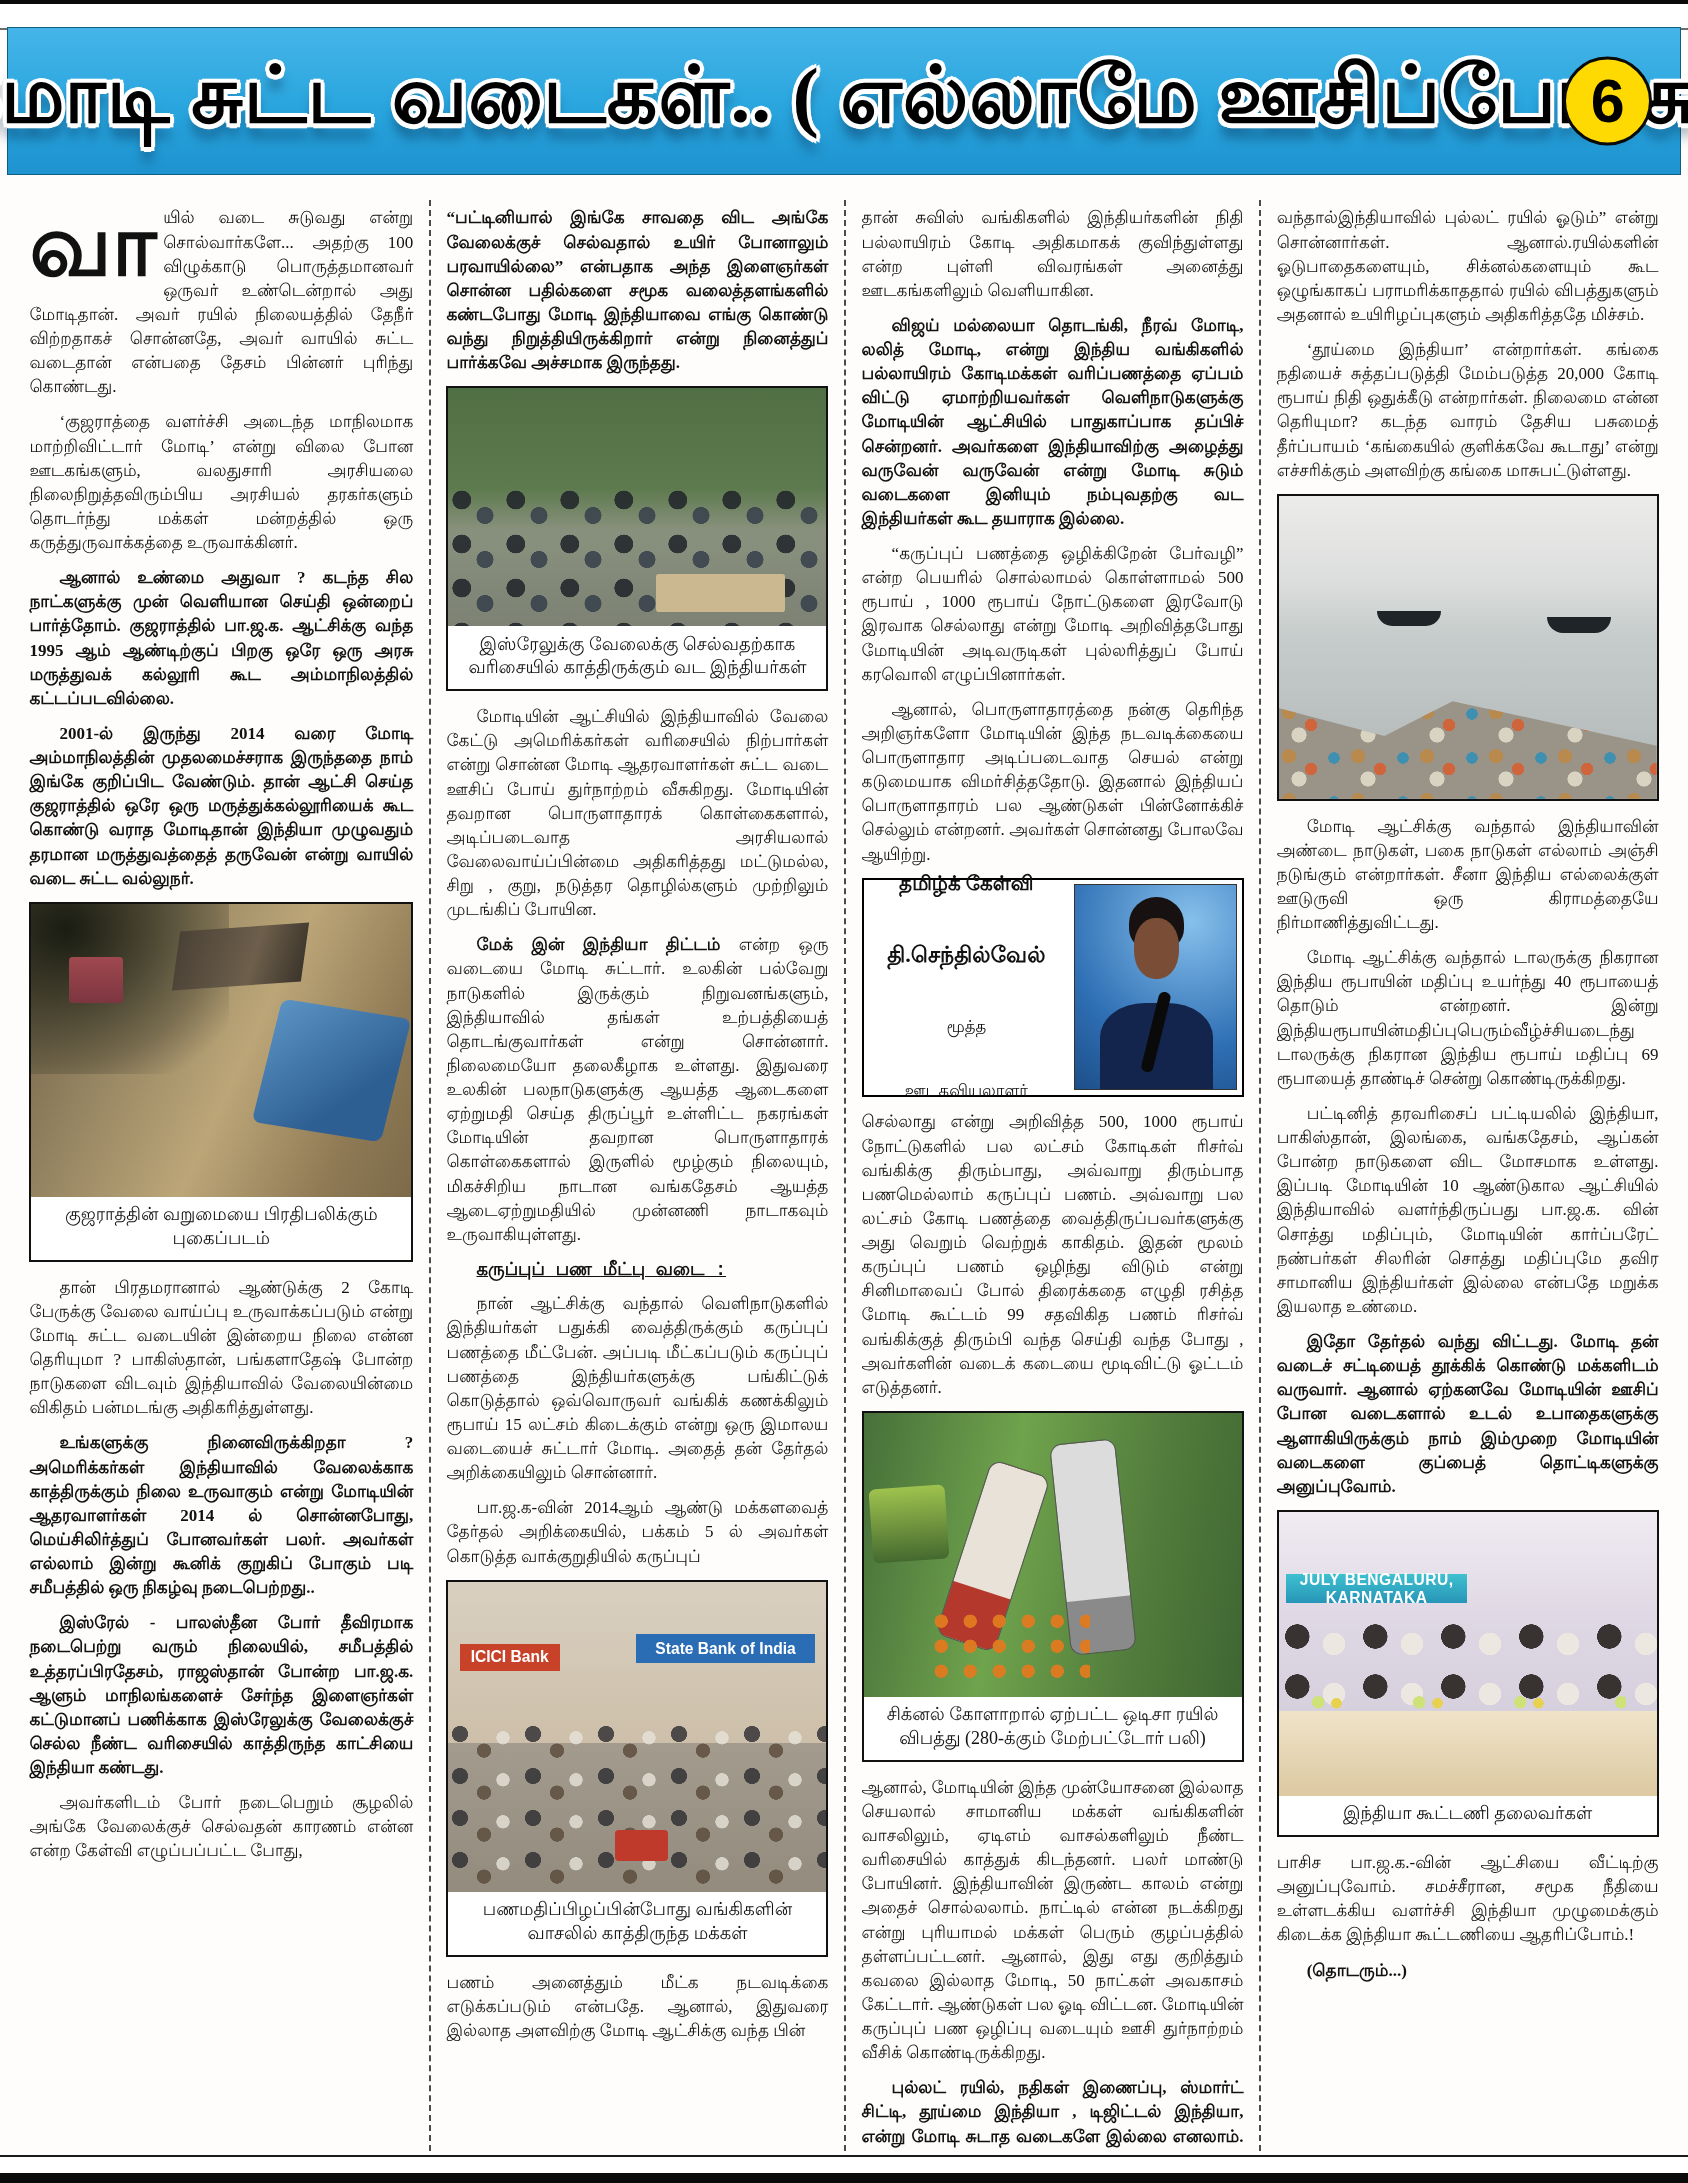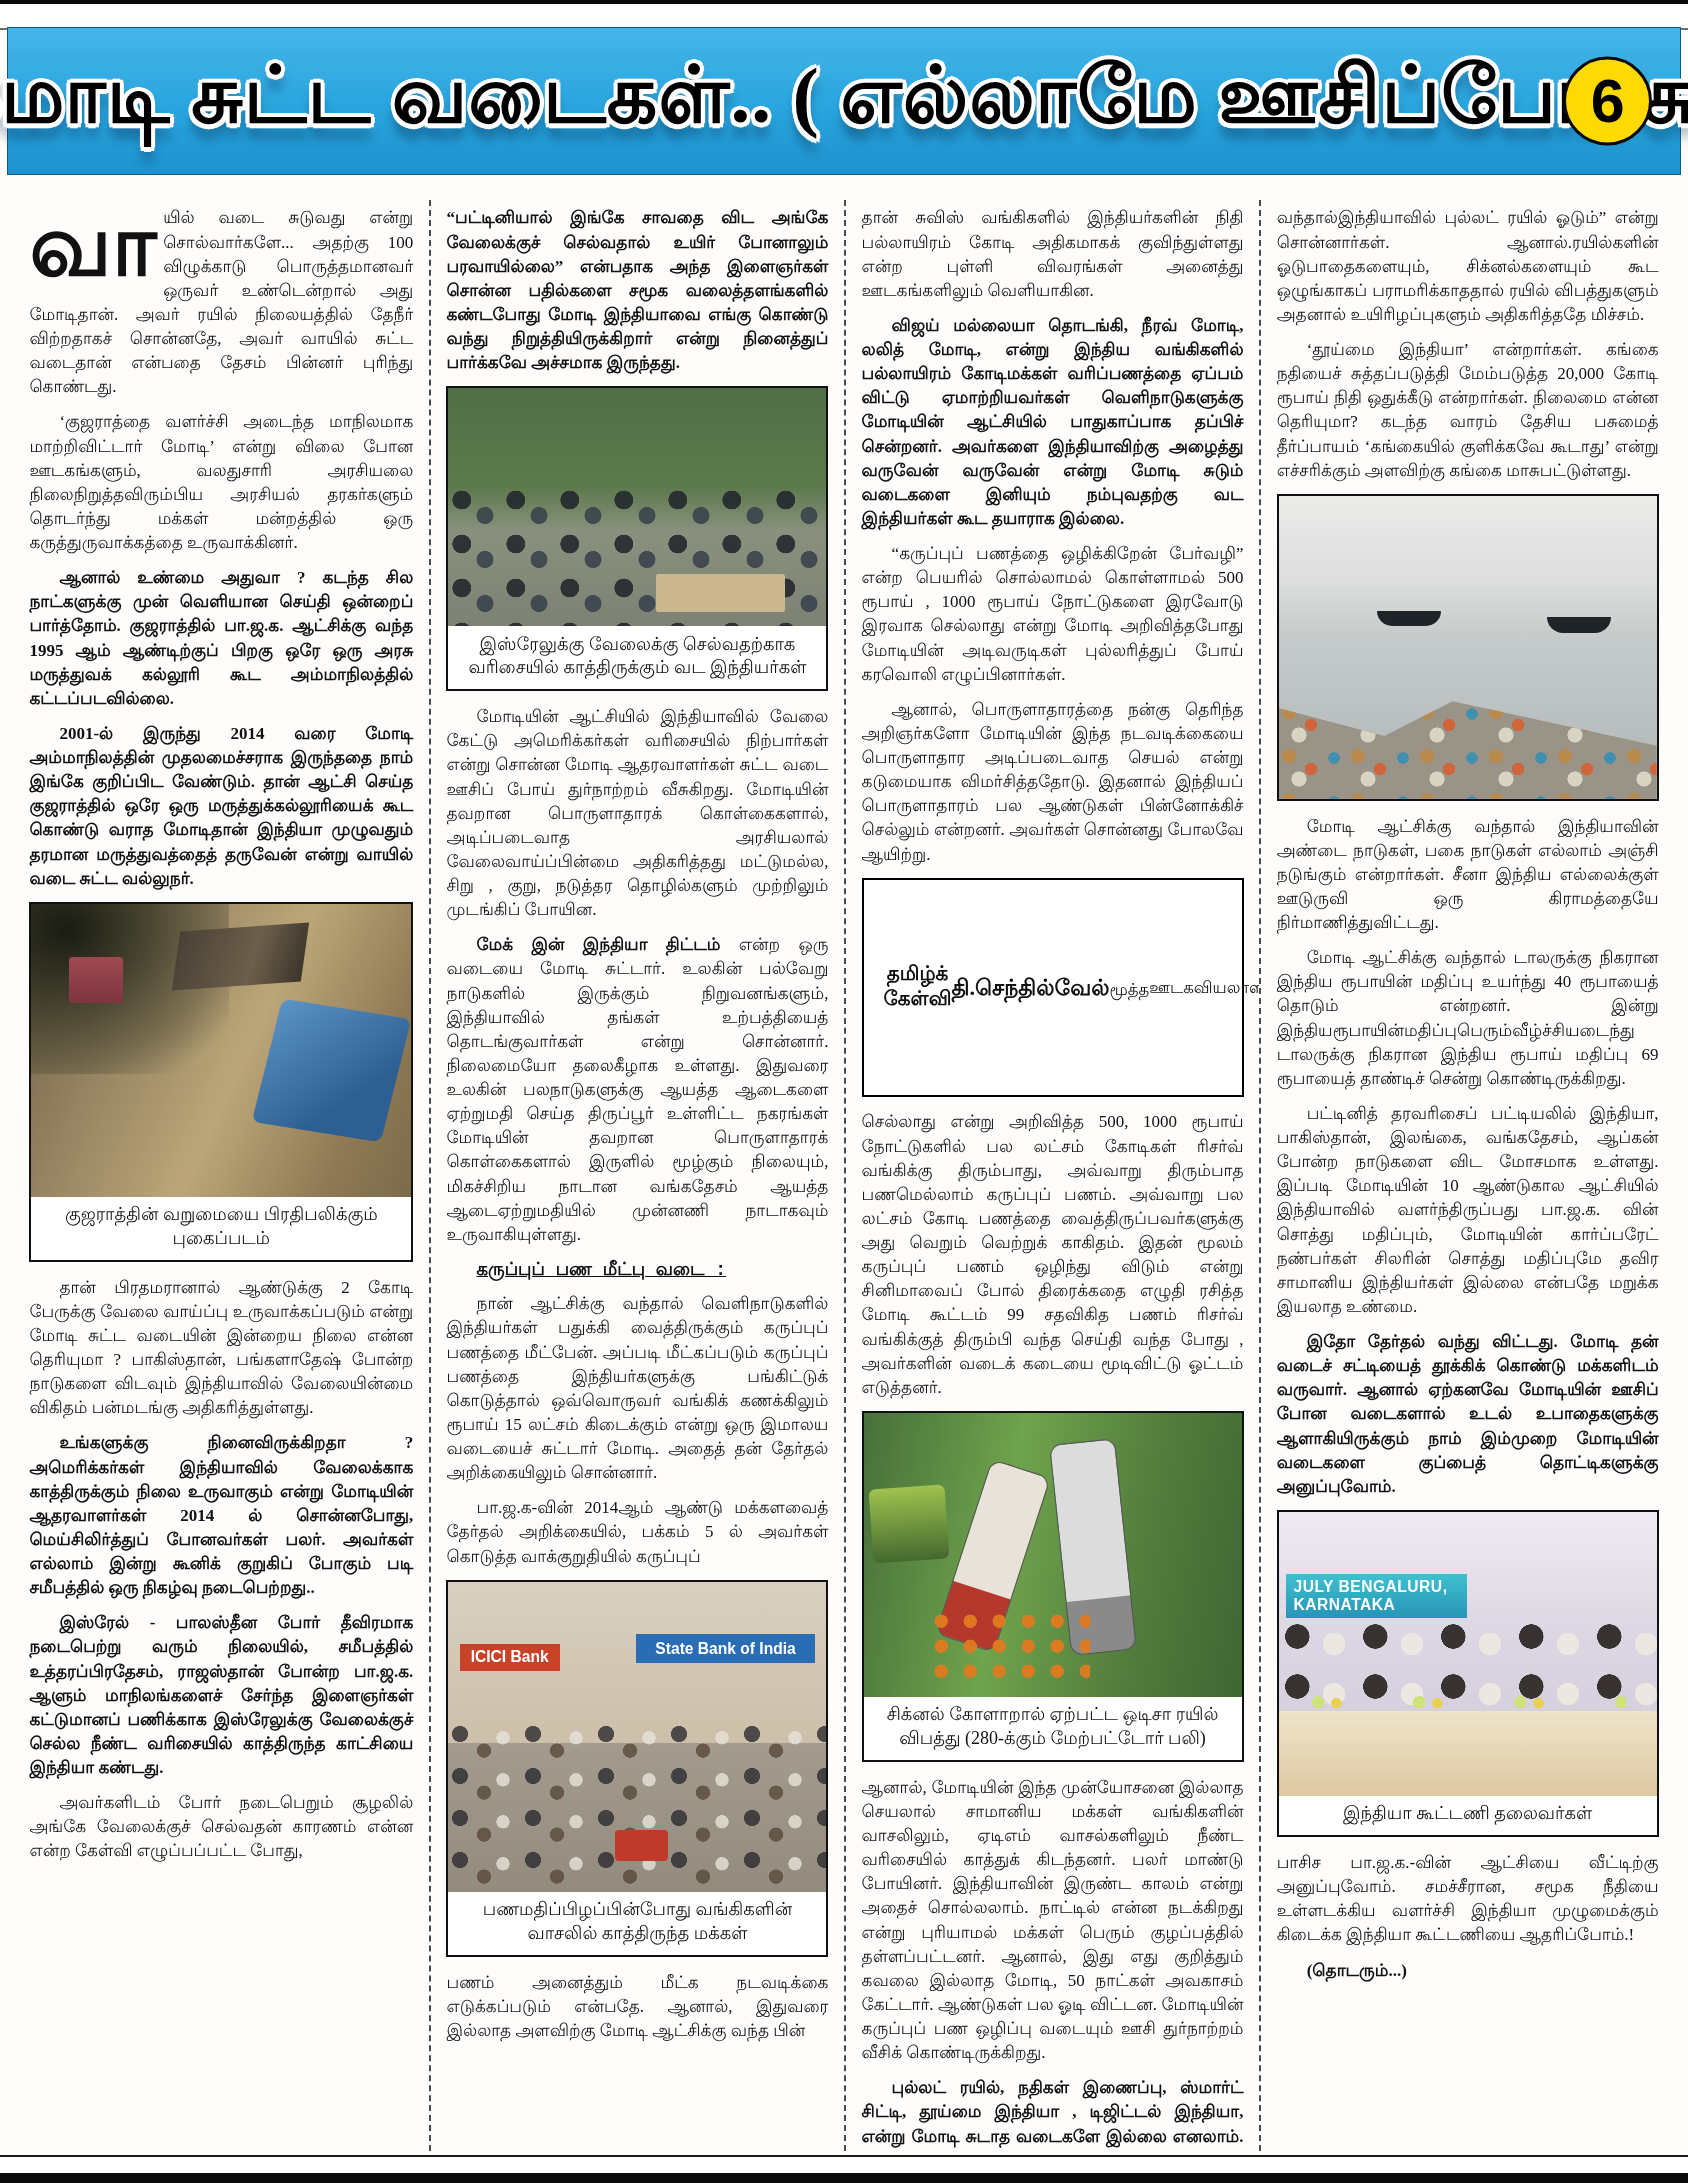--- a/index.html
+++ b/index.html
@@ -94,37 +94,37 @@
   .ph-ganga .b2{right:12%;top:40%;}
   .ph-ganga .trash{position:absolute;left:0;right:0;bottom:0;height:46%;
         background-image:radial-gradient(circle at 10px 9.2px,#b98a4e 6.9px,rgba(0,0,0,0) 7.3px),
           radial-gradient(circle at 32px 22px,#d0643a 6px,rgba(0,0,0,0) 6.4px),
           radial-gradient(circle at 55px 11px,#3e8fb0 5.5px,rgba(0,0,0,0) 6px),
           radial-gradient(circle at 20px 32px,#d9d3c2 7.3px,rgba(0,0,0,0) 7.8px);
         background-size:69px 44px;background-color:#9a9388;
         clip-path:polygon(0 35%,28% 55%,46% 30%,100% 62%,100% 100%,0 100%);}
   
   .ph-india{height:284px;background:linear-gradient(#f0ebf2 0%,#ddd6e3 42%,#cfc8d6 100%);}
-  .ph-india .strip{position:absolute;left:2%;top:22%;width:44%;height:44px;
+  .ph-india .strip{position:absolute;left:2%;top:22%;width:44%;height:29px;
         background:linear-gradient(#3fc0cf,#2795b7);display:flex;align-items:center;padding:0 7.3px;
-        color:#fff;font:800 15.6px "Liberation Sans","DejaVu Sans",sans-serif;letter-spacing:0.5px;}
+        color:#fff;font:800 15.6px "Liberation Sans","DejaVu Sans",sans-serif;letter-spacing:0.5px;text-align:center;}
   .ph-india .people{position:absolute;left:0;right:0;top:38%;height:32%;opacity:.92;
         background-image:radial-gradient(circle at 18.3px 16.5px,#2b2623 12px,rgba(0,0,0,0) 12.4px),
                          radial-gradient(circle at 55px 24px,#efe9e2 11px,rgba(0,0,0,0) 11.5px);
         background-size:78px 50px;}
   .ph-india .table{position:absolute;left:0;right:0;bottom:0;height:30%;
         background:linear-gradient(#efe3c8,#ddc9a2);}
   .ph-india .flowers{position:absolute;left:8%;bottom:24%;width:84%;height:12%;
         background-image:radial-gradient(circle at 9.2px 8.3px,#cfe27a 6px,rgba(0,0,0,0) 6.4px),
                          radial-gradient(circle at 27.5px 9.2px,#e8d14e 5px,rgba(0,0,0,0) 5.5px);
         background-size:101px 20px;background-repeat:repeat-x;}
   
   .author-box{border:2.8px solid #000;margin:6.4px 0 13.8px;display:flex;background:#fff;height:215px;}
-  .author-txt{flex:1.15;display:flex;flex-direction:row;justify-content:center;
-              align-items:center;text-align:center;padding:20px;}
+  .author-txt{flex:1.15;display:flex;flex-direction:column;justify-content:center;
+              align-items:center;text-align:center;padding:10px;gap:41px;}
   .author-txt .l1{font-size:20px;font-weight:800;}
   .author-txt .l2{font-size:22px;font-weight:800;margin-top:3.7px;}
   .author-txt .l3{font-size:16.5px;margin-top:6.4px;}
   .author-txt .l4{font-size:16.5px;margin-top:1.8px;}
   .ph-portrait{flex:1;position:relative;margin:4.6px;border:1.4px solid #333;
         background:radial-gradient(circle at 72% 18%,#86c0ec,#2f6fb4 62%,#1d4f8a);}
   .ph-portrait .hair{position:absolute;left:34%;top:6%;width:34%;height:26%;background:#171211;border-radius:50% 50% 40% 40%;}
   .ph-portrait .face{position:absolute;left:37%;top:16%;width:28%;height:30%;background:#7a4e36;border-radius:46%;}
   .ph-portrait .body{position:absolute;left:16%;bottom:0;width:70%;height:42%;background:#14254d;border-radius:40% 40% 0 0;}
   .ph-portrait .mic{position:absolute;left:47%;bottom:8%;width:12px;height:40%;background:#0a0a0a;transform:rotate(14deg);border-radius:5.5px;}

